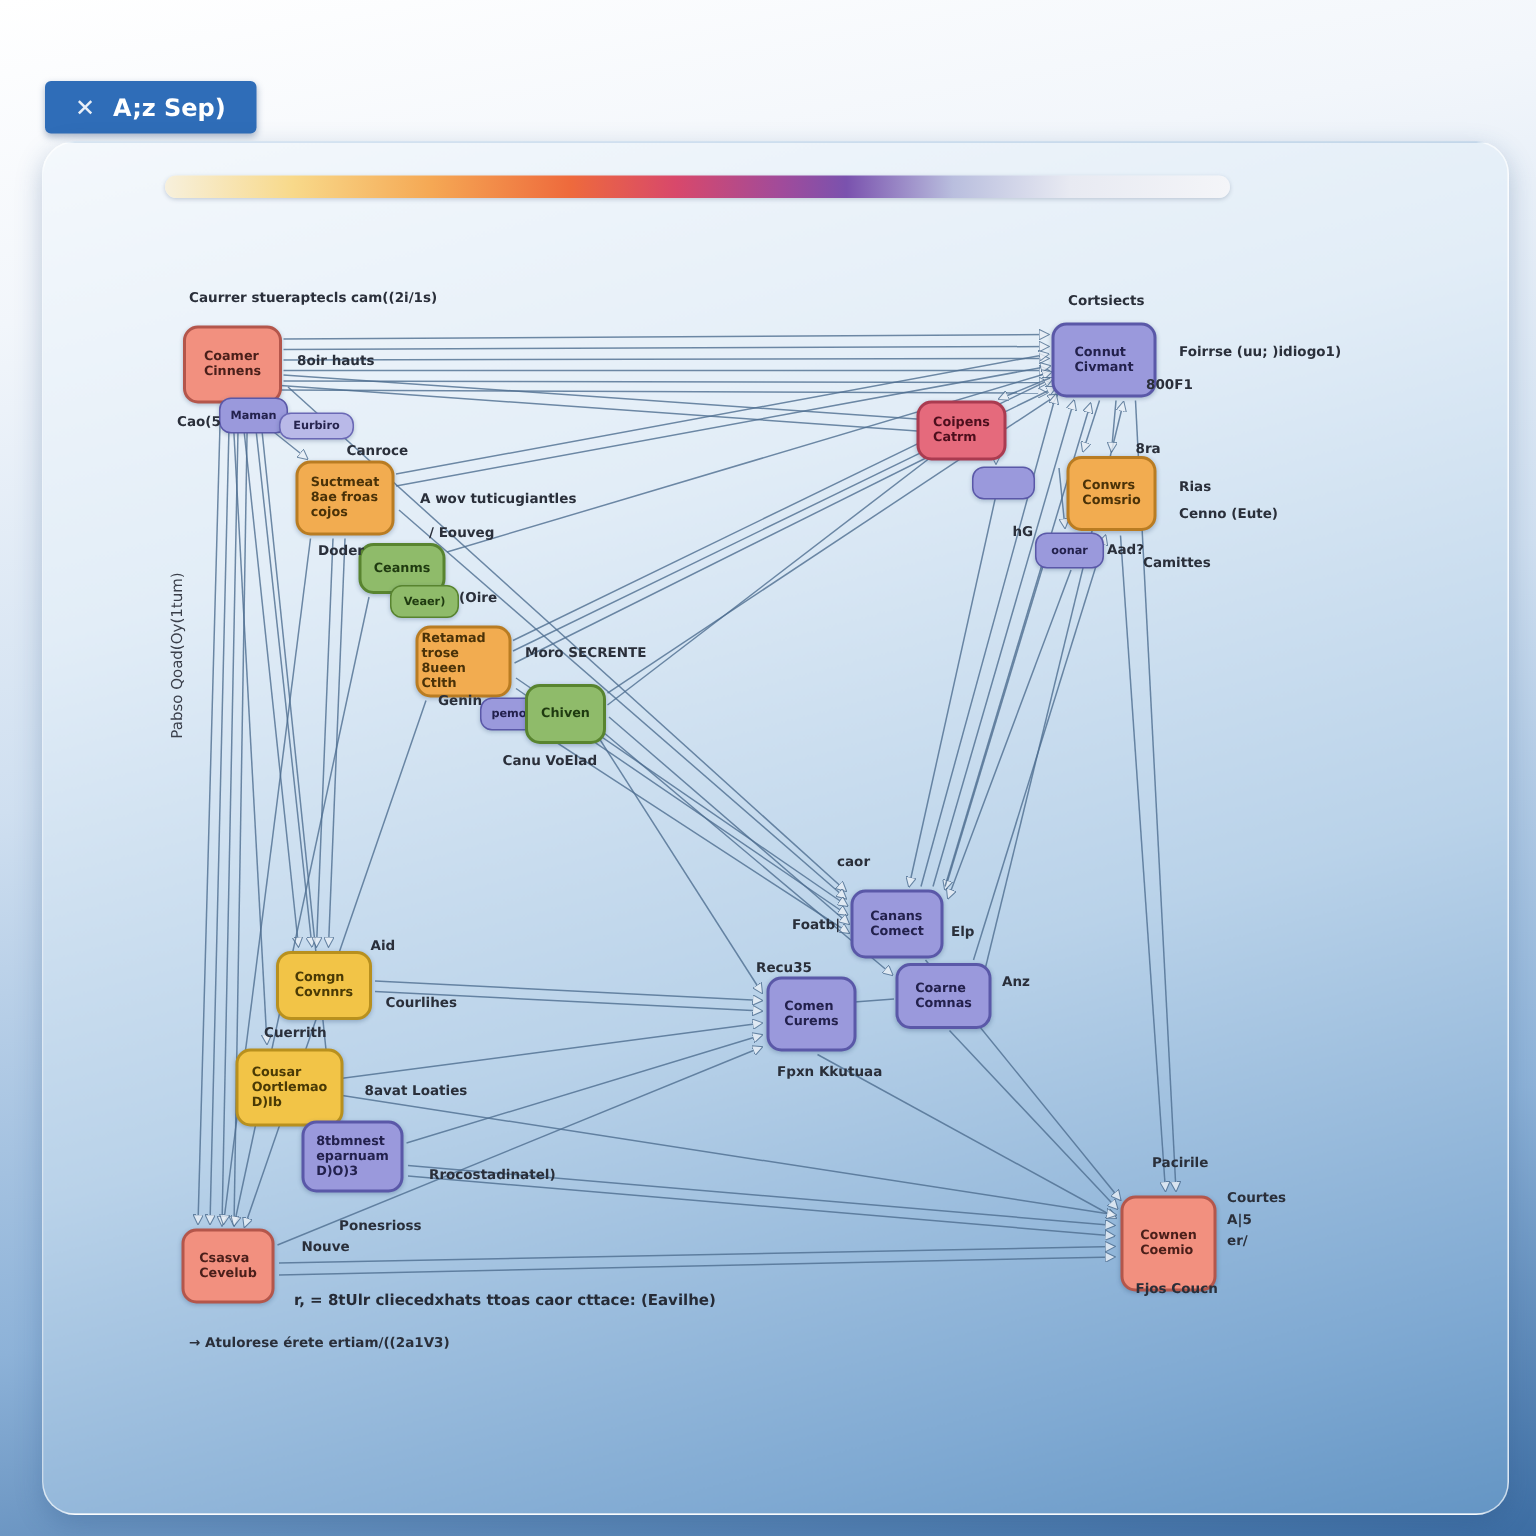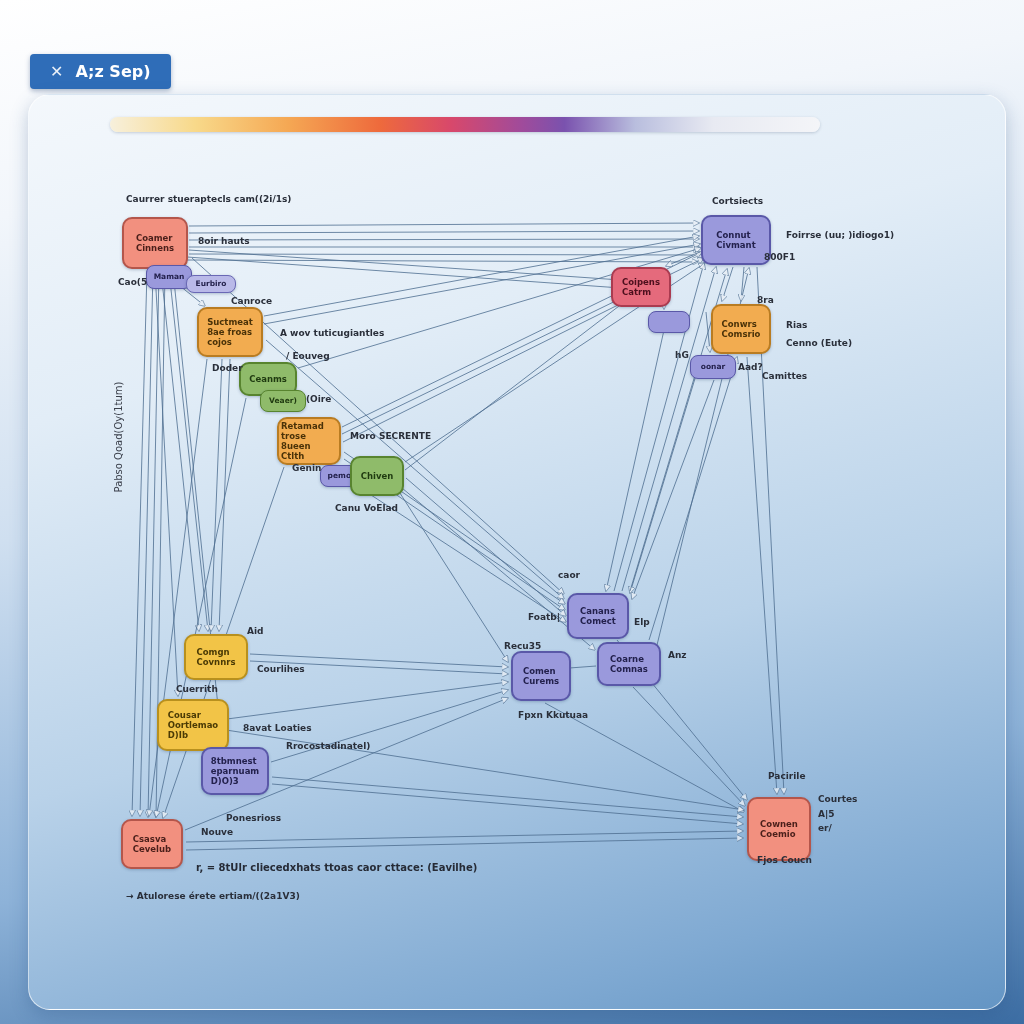--- a/index.html
+++ b/index.html
@@ -220,21 +220,21 @@
   <div class="lbl" style="left:558px;top:570px">caor</div>
   <div class="lbl" style="left:528px;top:612px">Foatb|</div>
   <div class="lbl" style="left:634px;top:617px">Elp</div>
   <div class="lbl" style="left:504px;top:641px">Recu35</div>
   <div class="lbl" style="left:668px;top:650px">Anz</div>
   <div class="lbl" style="left:518px;top:710px">Fpxn Kkutuaa</div>
   <div class="lbl" style="left:247px;top:626px">Aid</div>
   <div class="lbl" style="left:257px;top:664px">Courlihes</div>
   <div class="lbl" style="left:176px;top:684px">Cuerrith</div>
   <div class="lbl" style="left:243px;top:723px">8avat Loaties</div>
-  <div class="lbl" style="left:286px;top:741px">Rrocostadinatel)</div>
+  <div class="lbl" style="left:286px;top:779px">Rrocostadinatel)</div>
   <div class="lbl" style="left:226px;top:813px">Ponesrioss</div>
   <div class="lbl" style="left:201px;top:827px">Nouve</div>
   <div class="lbl formula" style="left:196px;top:862px">r, = 8tUlr cliecedxhats ttoas caor cttace: (Eavilhe)</div>
   <div class="lbl" style="left:126px;top:891px">→ Atulorese érete ertiam/((2a1V3)</div>
   <div class="lbl" style="left:768px;top:771px">Pacirile</div>
   <div class="lbl" style="left:818px;top:794px">Courtes</div>
   <div class="lbl" style="left:818px;top:809px">A|5</div>
   <div class="lbl" style="left:818px;top:823px">er/</div>
   <div class="lbl" style="left:757px;top:855px">Fjos Coucn</div>
 

